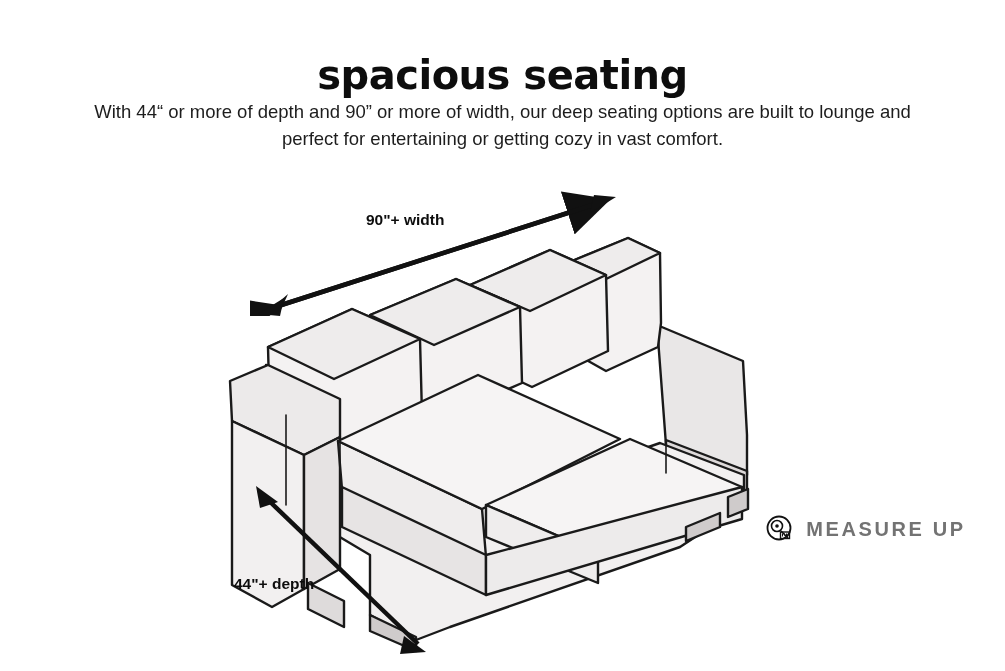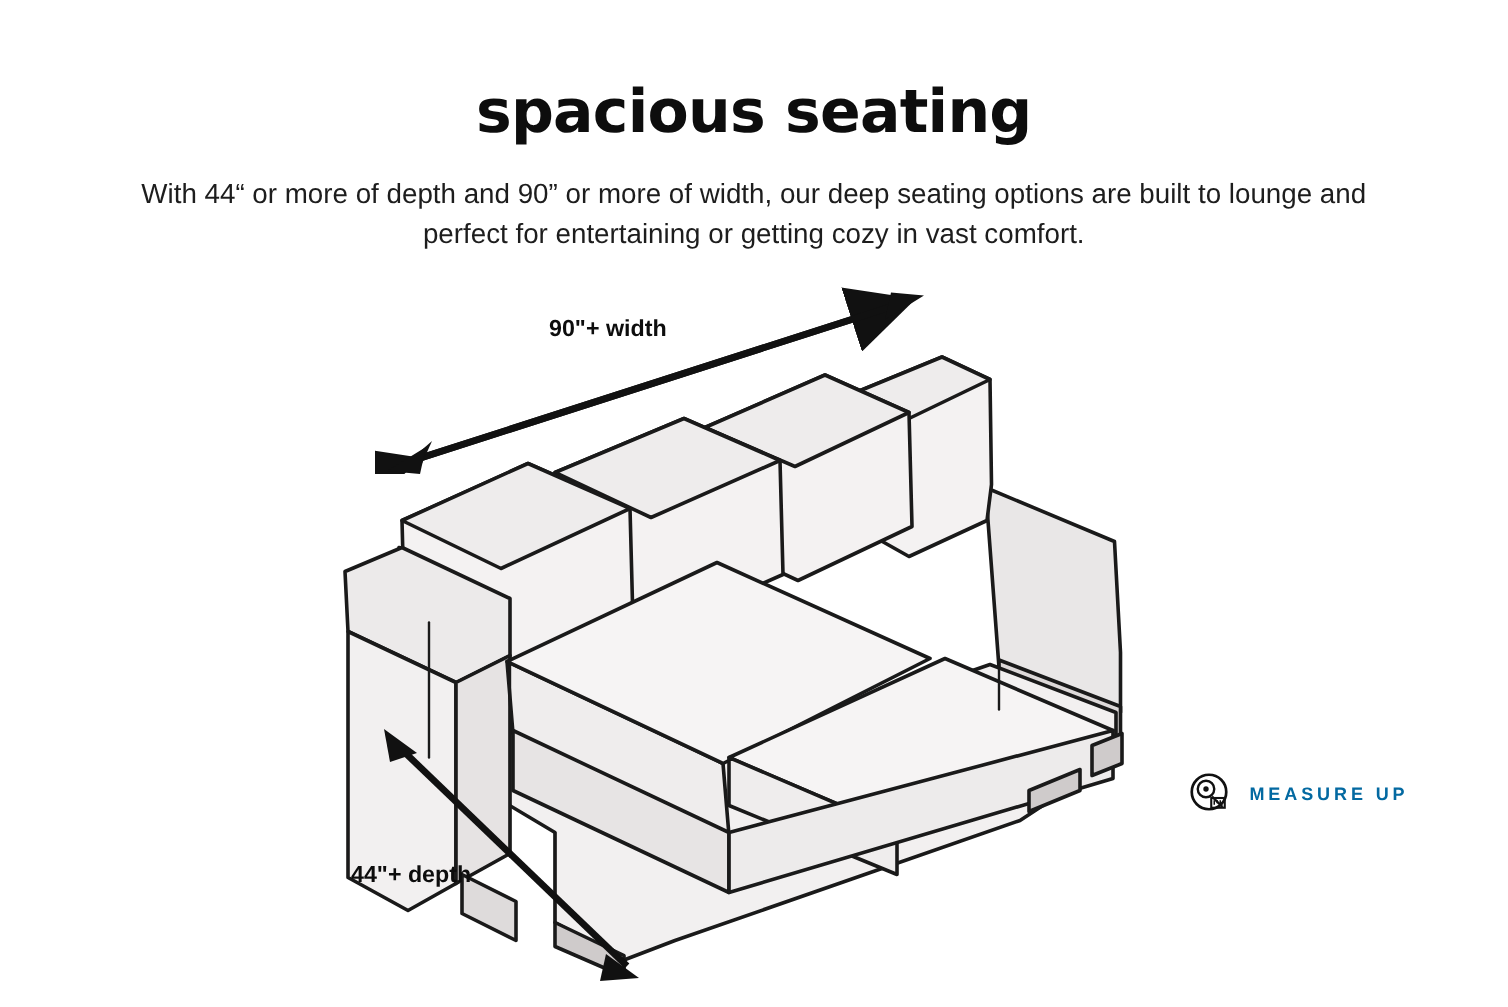--- a/index.html
+++ b/index.html
@@ -28,21 +28,21 @@
     width: 1005px;
     text-align: center;
     font-size: 40px;
     font-weight: bold;
     letter-spacing: -0.5px;
     color: #0d0d0d;
     font-family: "DejaVu Sans", sans-serif;
   }
   .subcopy {
     position: absolute;
-    top: 115px;
+    top: 98px;
     left: 70px;
     width: 865px;
     text-align: center;
     font-size: 18.5px;
     line-height: 27px;
     color: #1d1d1d;
     font-family: "Liberation Sans", sans-serif;
   }
   .illustration {
     position: absolute;
@@ -75,24 +75,24 @@
     text-align: center;
   }
   .measure-head {
     display: flex;
     align-items: center;
     justify-content: center;
     gap: 12px;
     height: 34px;
   }
   .measure-title {
-    font-size: 12px;
+    font-size: 20px;
     font-weight: bold;
     letter-spacing: 2.6px;
-    color: #0369a1;
+    color: #737373;
     font-family: "Liberation Sans", sans-serif;
   }
   .measure-body {
     margin-top: 8px;
     font-size: 14.5px;
     line-height: 20px;
     color: #1d1d1d;
     font-family: "Liberation Sans", sans-serif;
   }
 </style>

